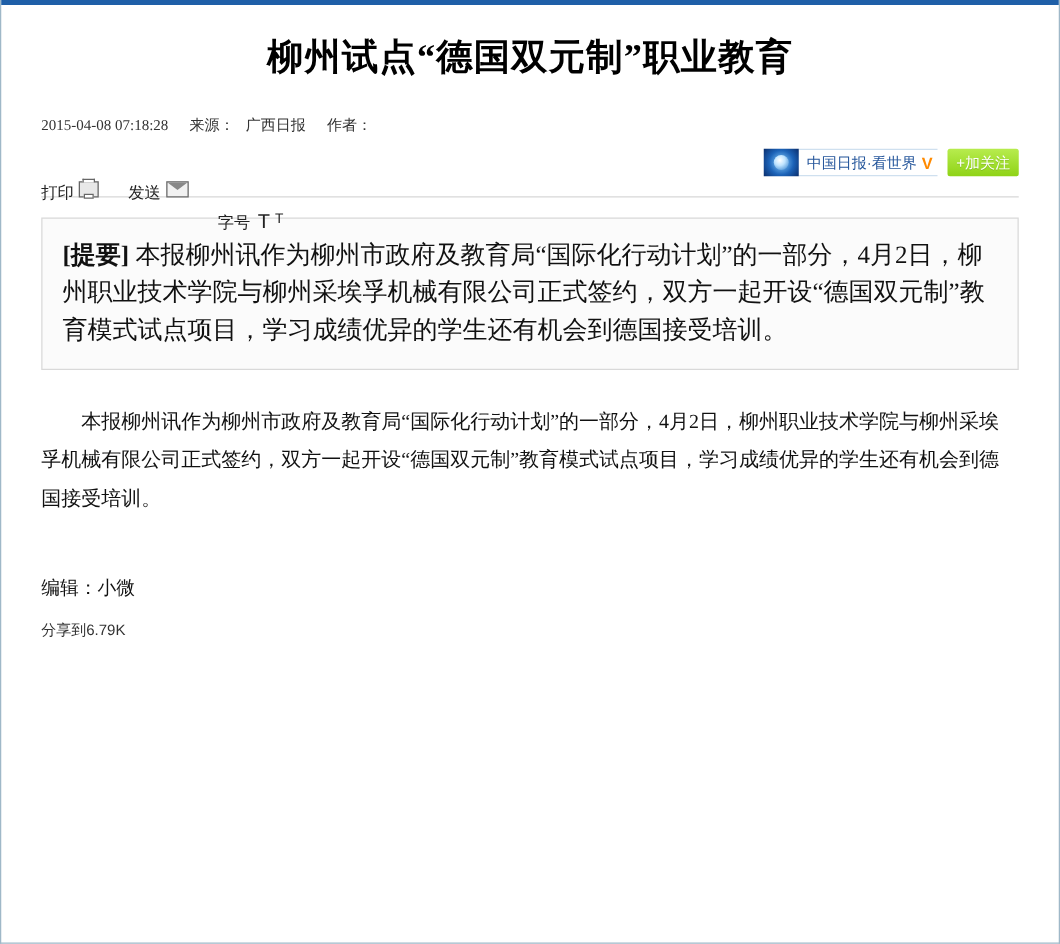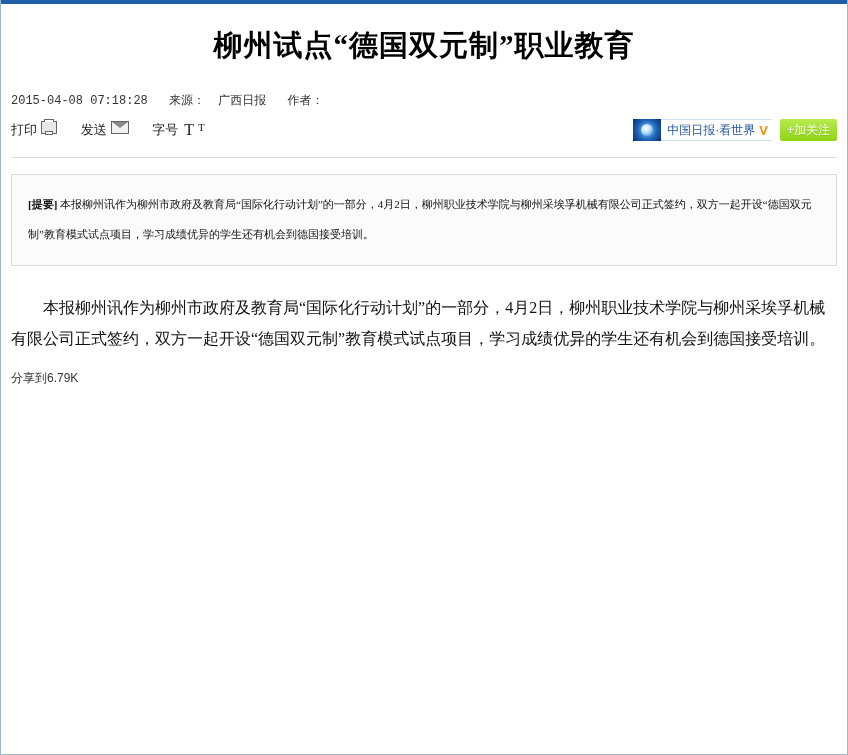--- a/index.html
+++ b/index.html
@@ -25,38 +25,38 @@
     border-right: 1px solid #9fb8c8;
     border-bottom: 1px solid #9fb8c8;
     box-sizing: border-box;
   }
   .top-bar {
     height: 4px;
     background: #1f5fa8;
     width: 100%;
   }
   .content {
-    padding: 0 10px;
+    padding: 0 32px;
     box-sizing: border-box;
   }
   h1.headline {
     font-family: "Liberation Serif", "DejaVu Serif", serif;
     font-size: 29px;
     font-weight: bold;
     text-align: center;
     margin: 22px 0 0 0;
     padding: 0;
     letter-spacing: 1px;
     color: #000;
   }
   .meta-row {
     font-size: 12px;
     color: #333;
     margin-top: 26px;
-    font-family: Liberation Mono, monospace;
+    font-family: Liberation Serif, serif;
     letter-spacing: 0px;
   }
   .meta-row span {
     margin-right: 14px;
     display: inline-block;
   }
   .meta-sep {
     margin-right: 6px !important;
   }
   .tools-row {
@@ -119,21 +119,22 @@
     left: 0;
     top: 0;
     width: 16px;
     height: 11px;
     border-top: 6px solid #888;
     border-left: 8px solid transparent;
     border-right: 8px solid transparent;
     box-sizing: border-box;
   }
   .font-sizes {
-    font-family: Liberation Serif, serif;
+    font-family: Liberation Sans, sans-serif;
+    margin-top: 48px;
   }
   .font-big {
     font-size: 16px;
     margin: 0 2px;
     cursor: pointer;
   }
   .font-small {
     font-size: 11px;
     margin: 0 2px;
     cursor: pointer;
@@ -203,21 +204,21 @@
   .hr-line {
     border: none;
     border-top: 1px solid #d8d8d8;
     margin: 10px 0 0 0;
   }
   .summary-box {
     margin-top: 16px;
     border: 1px solid #d9d9d9;
     background: #fbfbfb;
     padding: 14px 16px 16px 16px;
-    font-size: 11px;
+    font-size: 20px;
     line-height: 30px;
     color: #111;
     box-sizing: border-box;
   }
   .summary-box .tag {
     font-weight: bold;
   }
   .article {
     margin-top: 26px;
     font-size: 16px;
@@ -291,17 +292,18 @@
 
     <div class="summary-box">
       <span class="tag">[提要]</span>
       <span>本报柳州讯作为柳州市政府及教育局“国际化行动计划”的一部分，4月2日，柳州职业技术学院与柳州采埃孚机械有限公司正式签约，双方一起开设“德国双元制”教育模式试点项目，学习成绩优异的学生还有机会到德国接受培训。</span>
     </div>
 
     <div class="article">
       <p>本报柳州讯作为柳州市政府及教育局“国际化行动计划”的一部分，4月2日，柳州职业技术学院与柳州采埃孚机械有限公司正式签约，双方一起开设“德国双元制”教育模式试点项目，学习成绩优异的学生还有机会到德国接受培训。</p>
     </div>
 
+    <div class="editor">编辑：小微</div>
 
     <div class="share-row">分享到6.79K</div>
 
   </div>
 </div>
 
 </body></html>

